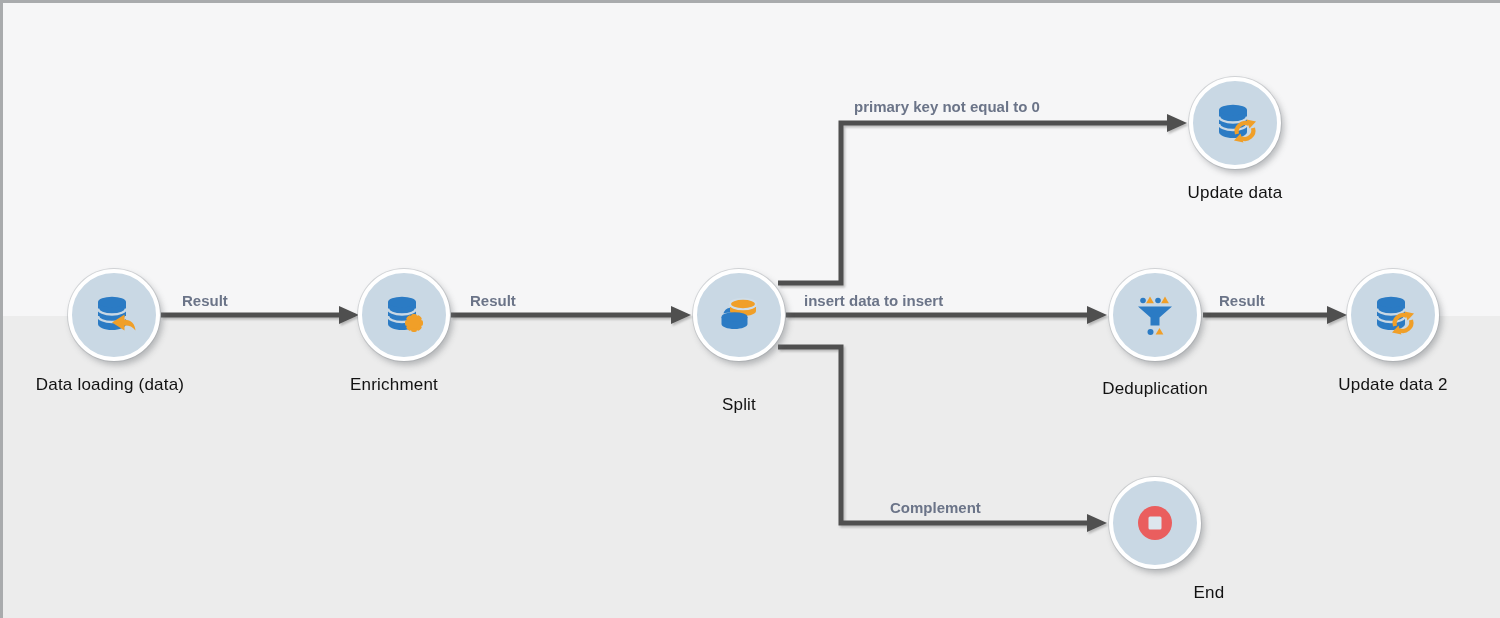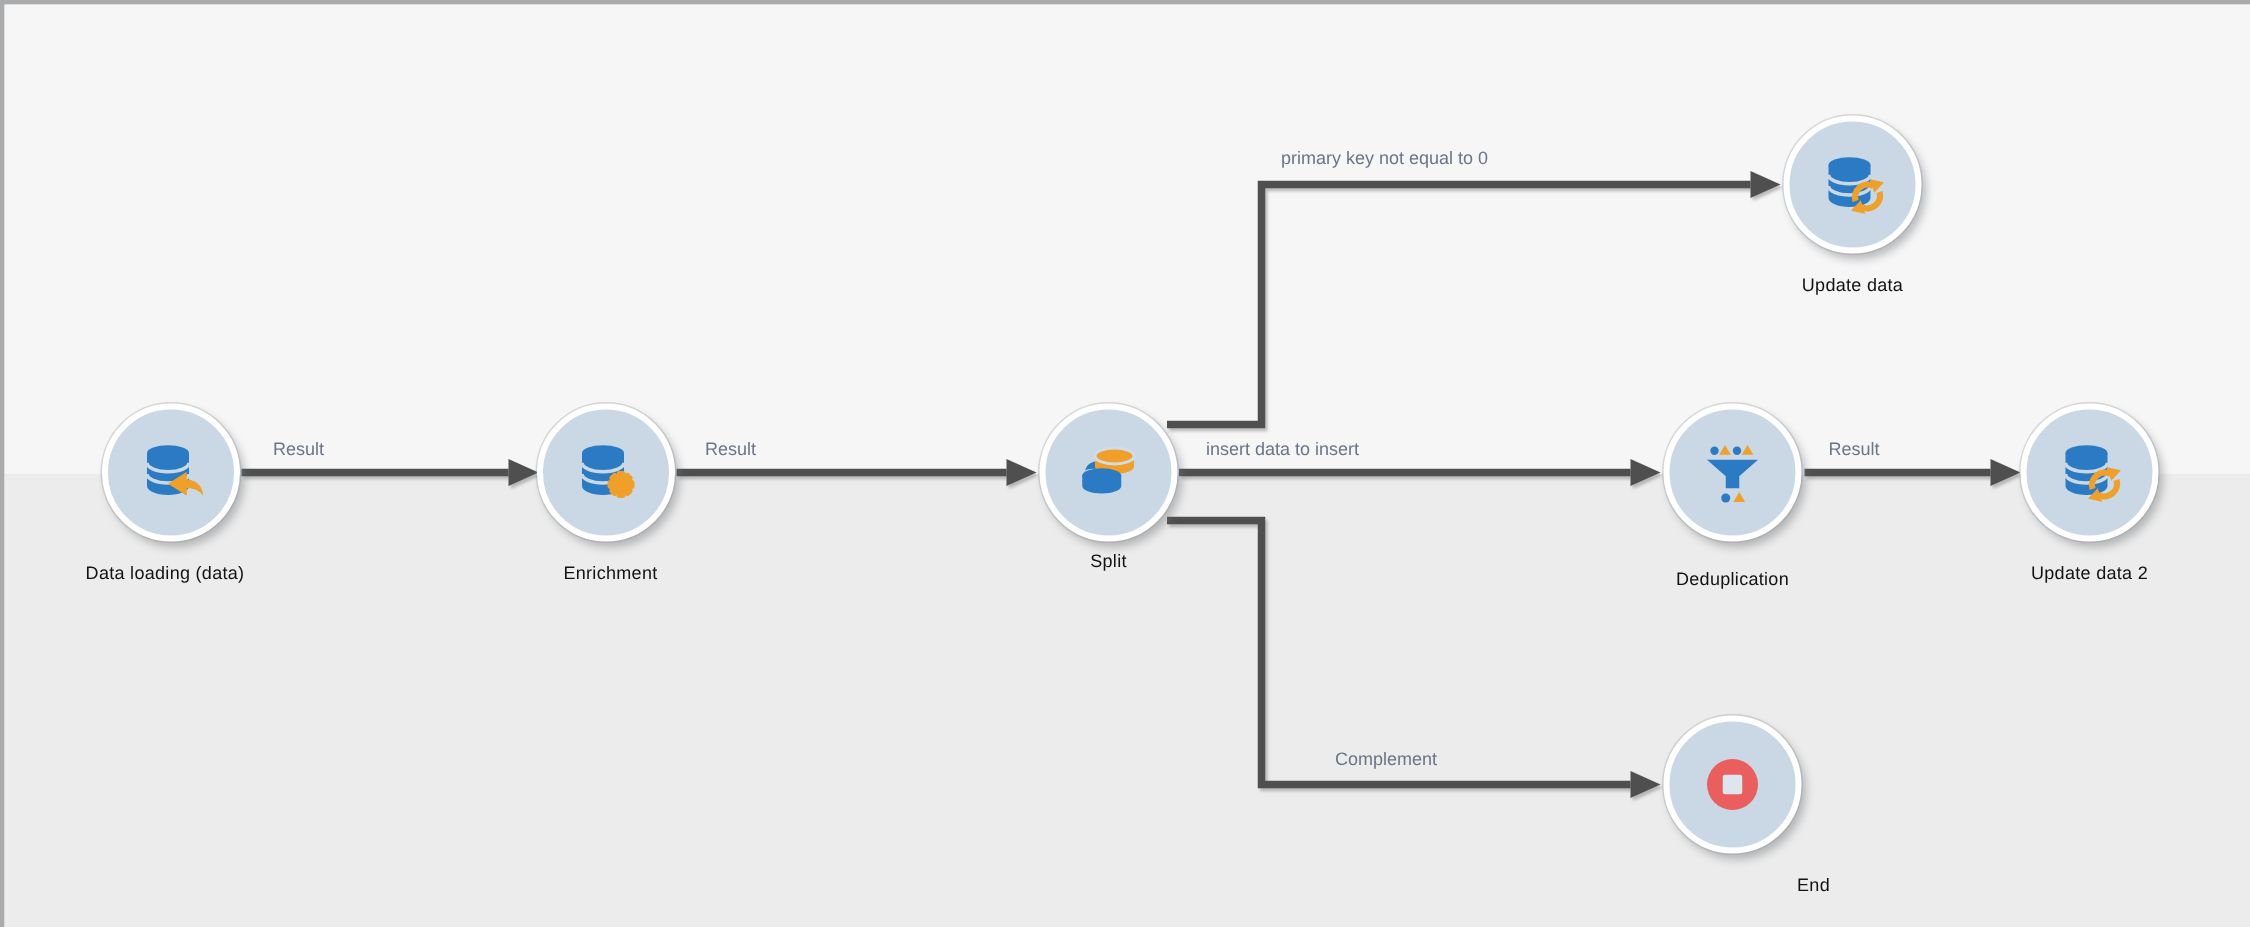--- a/index.html
+++ b/index.html
@@ -16,24 +16,24 @@
   .edge-head{fill:var(--edge,#4f4f4f);stroke:none;}
   .node{
     position:absolute;width:84px;height:84px;border-radius:50%;
     background:var(--node_fill,#c9d8e4);border:4px solid var(--node_border,#ffffff);
     box-shadow:0 0 0 1px rgba(150,155,160,.35), 3px 4px 6px rgba(110,115,120,.45);
     display:flex;align-items:center;justify-content:center;
   }
   .node svg{display:block;}
   .node-label{
     position:absolute;width:220px;text-align:center;
-    font-size:12px;color:var(--node_label,#121212);letter-spacing:.2px;
+    font-size:17px;color:var(--node_label,#121212);letter-spacing:.2px;
   }
   .edge-label{
-    position:absolute;font-size:12px;color:var(--edge_label,#6b7488);white-space:nowrap;
+    position:absolute;font-size:15px;color:var(--edge_label,#6b7488);white-space:nowrap;font-weight:bold;
   }
   .fill-blue{fill:var(--blue,#2b7bc4);}
   .fill-orange{fill:var(--orange,#f09f28);}
   .fill-red{fill:var(--red,#ea5e5e);}
   .gap-stroke{stroke:var(--node_fill,#c9d8e4);fill:none;}
 </style>
 </head>
 <body>
 
 <div class="frame">
@@ -153,22 +153,22 @@
   </div>
 
   <div class="node" style="left:1106px;top:474px">
     <svg width="48" height="48" viewBox="0 0 48 48">
       <circle class="fill-red" cx="24" cy="24" r="17"></circle>
       <rect x="17.5" y="17.5" width="13" height="13" rx="1.5" fill="var(--stop_square,#dde6ee)"></rect>
     </svg>
   </div>
 
   <div class="node-label" style="left:-3px;top:372px">Data loading (data)</div>
-  <div class="node-label" style="left:294px;top:372px">Enrichment</div>
-  <div class="node-label" style="left:626px;top:364px">Split</div>
+  <div class="node-label" style="left:281px;top:372px">Enrichment</div>
+  <div class="node-label" style="left:626px;top:392px">Split</div>
   <div class="node-label" style="left:1122px;top:180px">Update data</div>
   <div class="node-label" style="left:1042px;top:376px">Deduplication</div>
   <div class="node-label" style="left:1280px;top:372px">Update data 2</div>
   <div class="node-label" style="left:1096px;top:580px">End</div>
 
   <div class="edge-label" style="left:179px;top:289px">Result</div>
   <div class="edge-label" style="left:467px;top:289px">Result</div>
   <div class="edge-label" style="left:851px;top:95px">primary key not equal to 0</div>
   <div class="edge-label" style="left:801px;top:289px">insert data to insert</div>
   <div class="edge-label" style="left:1216px;top:289px">Result</div>

